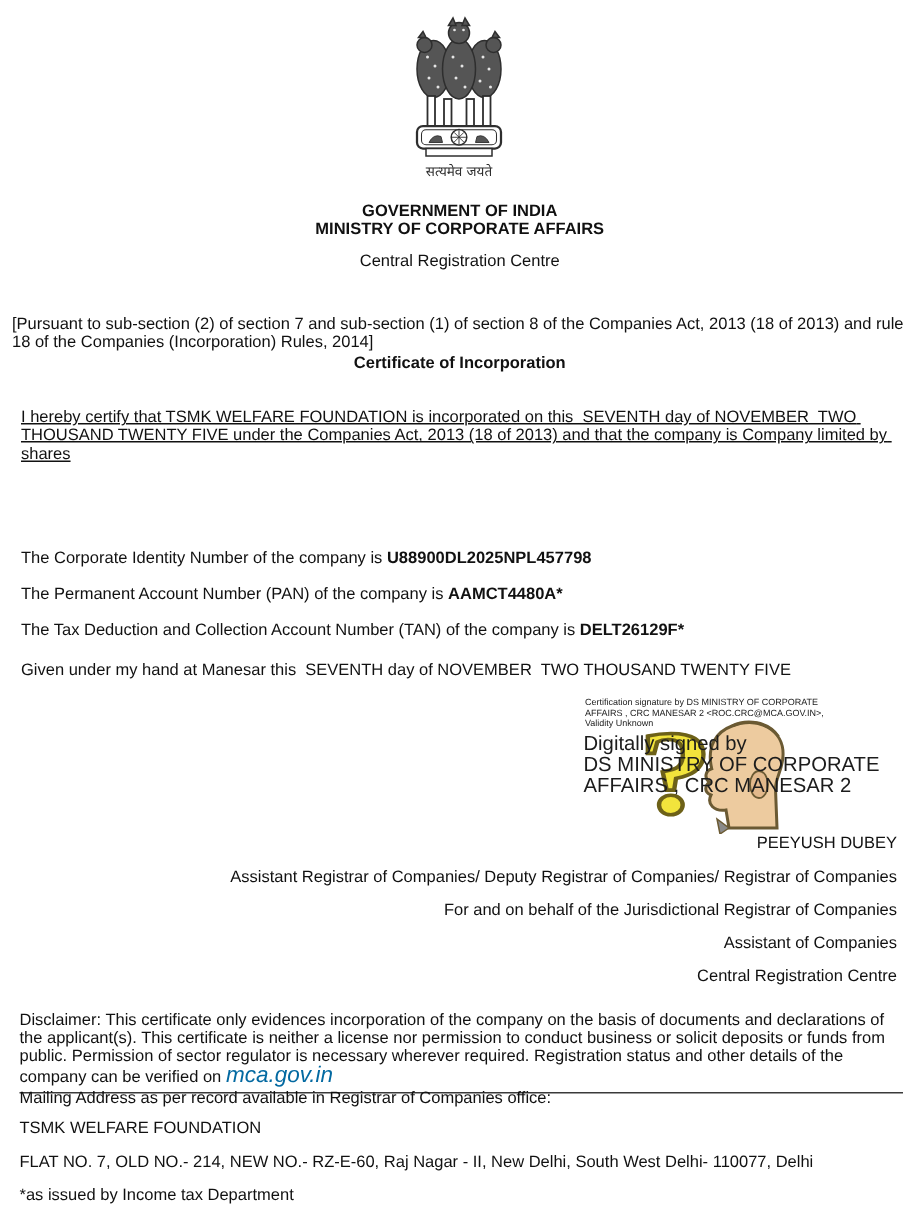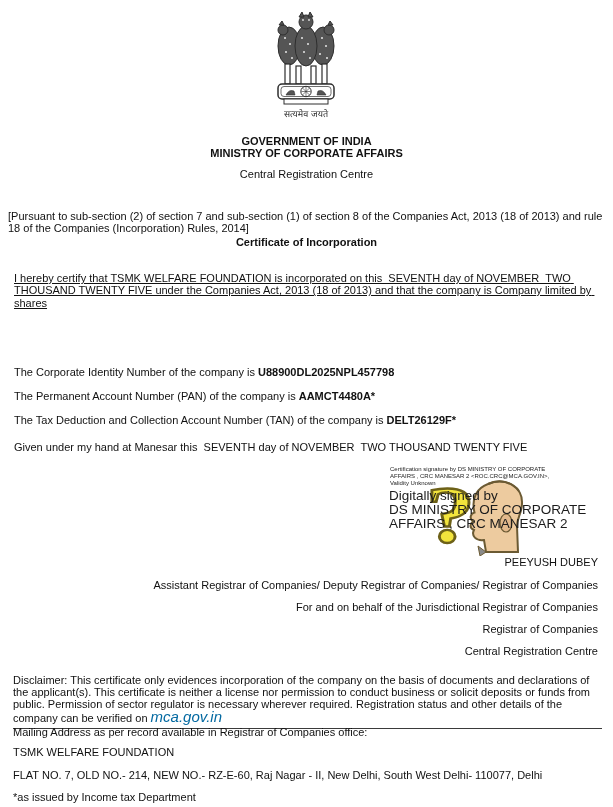--- a/index.html
+++ b/index.html
@@ -148,21 +148,21 @@
 
   <div class="abs sig-big">
     <div>Digitally signed by</div>
     <div>DS MINISTRY OF CORPORATE</div>
     <div>AFFAIRS , CRC MANESAR 2</div>
   </div>
 
   <div class="abs right-col signer">PEEYUSH DUBEY</div>
   <div class="abs right-col role1">Assistant Registrar of Companies/ Deputy Registrar of Companies/ Registrar of Companies</div>
   <div class="abs right-col role2">For and on behalf of the Jurisdictional Registrar of Companies</div>
-  <div class="abs right-col role3">Registrar of Companies</div>
+  <div class="abs right-col role3">Assistant of Companies</div>
   <div class="abs right-col role4">Central Registration Centre</div>
 
   <div class="abs disclaimer"><span>Disclaimer: This certificate only evidences incorporation of the company on the basis of documents and declarations of the applicant(s). This certificate is neither a license nor permission to conduct business or solicit deposits or funds from public. Permission of sector regulator is necessary wherever required. Registration status and other details of the company can be verified on </span><a href="#" class="mca-link">mca.gov.in</a></div>
 
   <div class="abs b-line company">TSMK WELFARE FOUNDATION</div>
   <div class="abs mailing t11">Mailing Address as per record available in Registrar of Companies office:</div>
   <div class="abs b-line address">FLAT NO. 7, OLD NO.- 214, NEW NO.- RZ-E-60, Raj Nagar - II, New Delhi, South West Delhi- 110077, Delhi</div>
   <div class="abs b-line footnote">*as issued by Income tax Department</div>
 
 </div>

